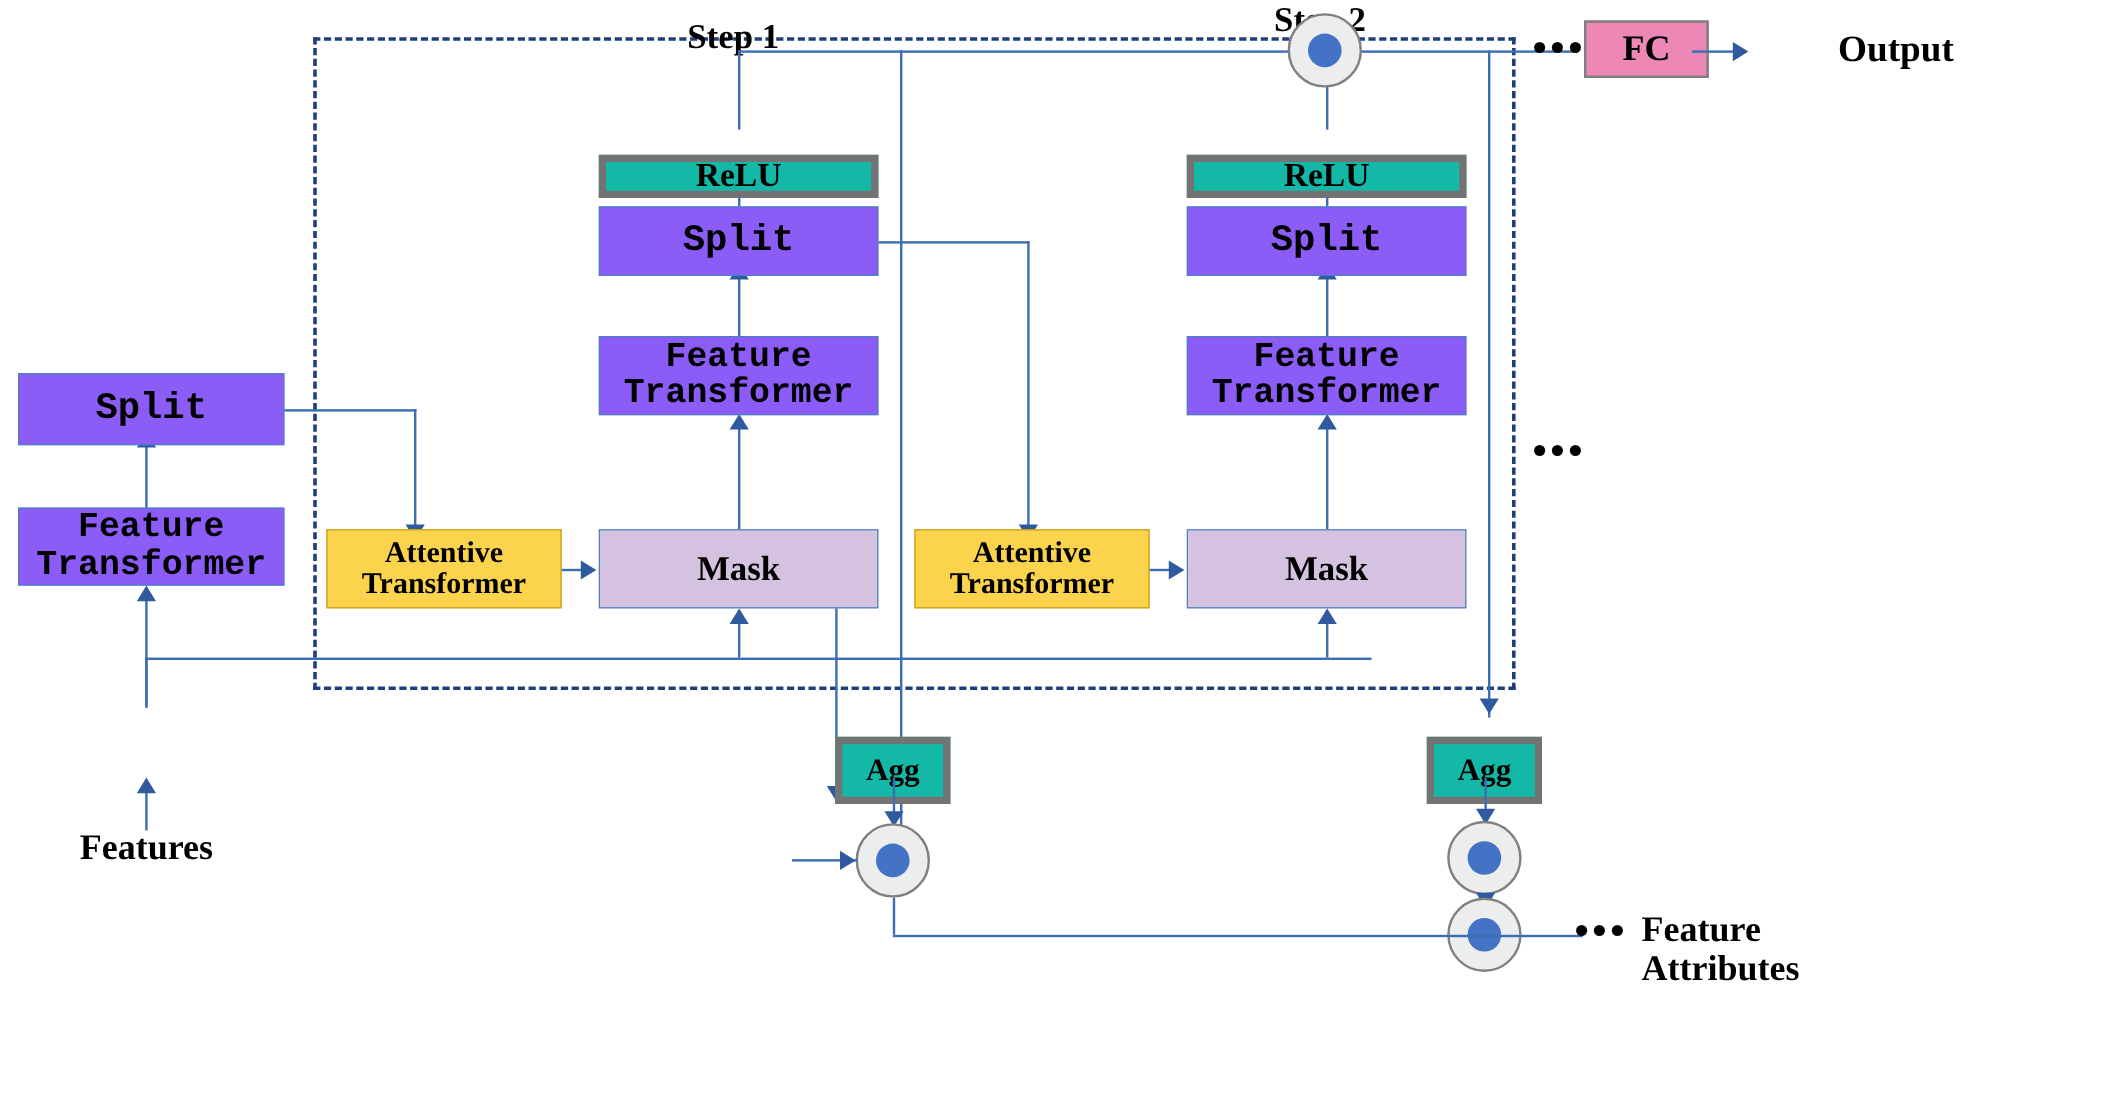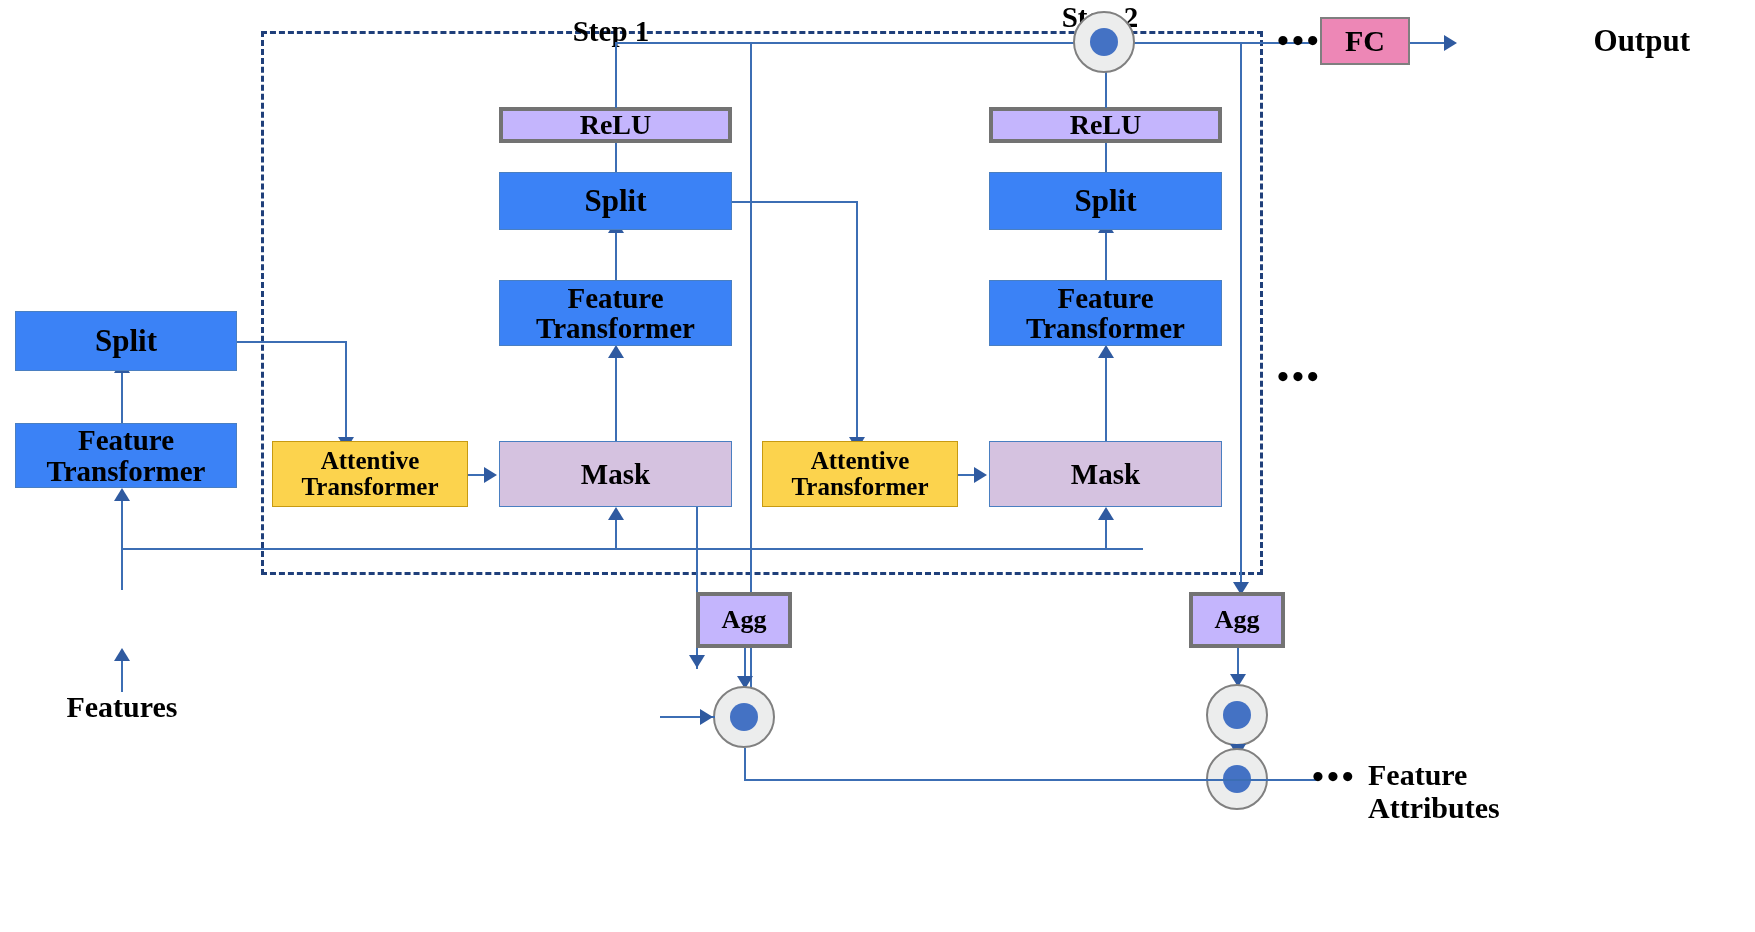--- a/index.html
+++ b/index.html
@@ -2,24 +2,24 @@
 <html><head>
 <meta charset="utf-8">
 <style>
   html,body{margin:0;padding:0;background:#ffffff;}
   #stage{position:relative;width:1755px;height:932px;background:#fff;
          font-family:"Liberation Serif","DejaVu Serif",serif;overflow:hidden;}
 
   .box{position:absolute;box-sizing:border-box;display:flex;align-items:center;
        justify-content:center;text-align:center;font-weight:bold;color:#000;
        line-height:1.05;}
-  .blue   {background:#3b82f6;border:1.5px solid #4a7fc1;}
+  .blue   {background:#8b5cf6;border:1.5px solid #4a7fc1;font-family:Liberation Mono, monospace;}
   .purple {background:#d5c2e0;border:1.5px solid #4a7fc1;}
   .yellow {background:#fcd34d;border:1.5px solid #c79a12;}
-  .gray   {background:#c4b5fd;border:4px solid #737373;}
+  .gray   {background:#14b8a6;border:6px solid #737373;margin-top:22px;}
   .pink   {background:#ed87b6;border:2px solid #7f7f7f;}
 
   .lbl{position:absolute;font-weight:bold;color:#000;white-space:pre-line;
        text-align:center;line-height:1.1;}
   .hthin{position:absolute;height:0;border-top:2px solid #3c6eb4;}
   .vthin{position:absolute;width:0;border-left:2px solid #3c6eb4;}
 
   
   .ar-up{position:absolute;width:0;height:0;border-left:8px solid transparent;
          border-right:8px solid transparent;border-bottom:13px solid #2f5aa0;}
@@ -178,22 +178,22 @@
 
   <div class="vthin" style="left:744px;top:748px;height:31px;"></div>
   <div class="hthin" style="left:744px;top:779px;width:575px;"></div>
 
   <div class="dots" style="left:1312px;top:758px;font-size:34px;">•••</div>
   <div class="lbl" style="left:1368px;top:758px;width:240px;font-size:30px;text-align:left;">Feature
 Attributes</div>
 
   <div class="dots" style="left:1277px;top:22px;font-size:34px;">•••</div>
 
-  <div class="box pink" style="left:1320px;top:17px;width:90px;height:48px;font-size:30px;">FC</div>
+  <div class="box pink" style="left:1320px;top:17px;width:104px;height:48px;font-size:30px;">FC</div>
 
   <div class="hthin" style="left:1410px;top:42px;width:38px;"></div>
   <div class="ar-right" style="left:1444px;top:35px;"></div>
 
-  <div class="lbl" style="left:1470px;top:24px;width:220px;font-size:31px;text-align:right;">Output</div>
+  <div class="lbl" style="left:1470px;top:24px;width:220px;font-size:31px;text-align:center;">Output</div>
 
   <div class="dots" style="left:1277px;top:358px;font-size:34px;">•••</div>
 
 </div>
 
 </body></html>

